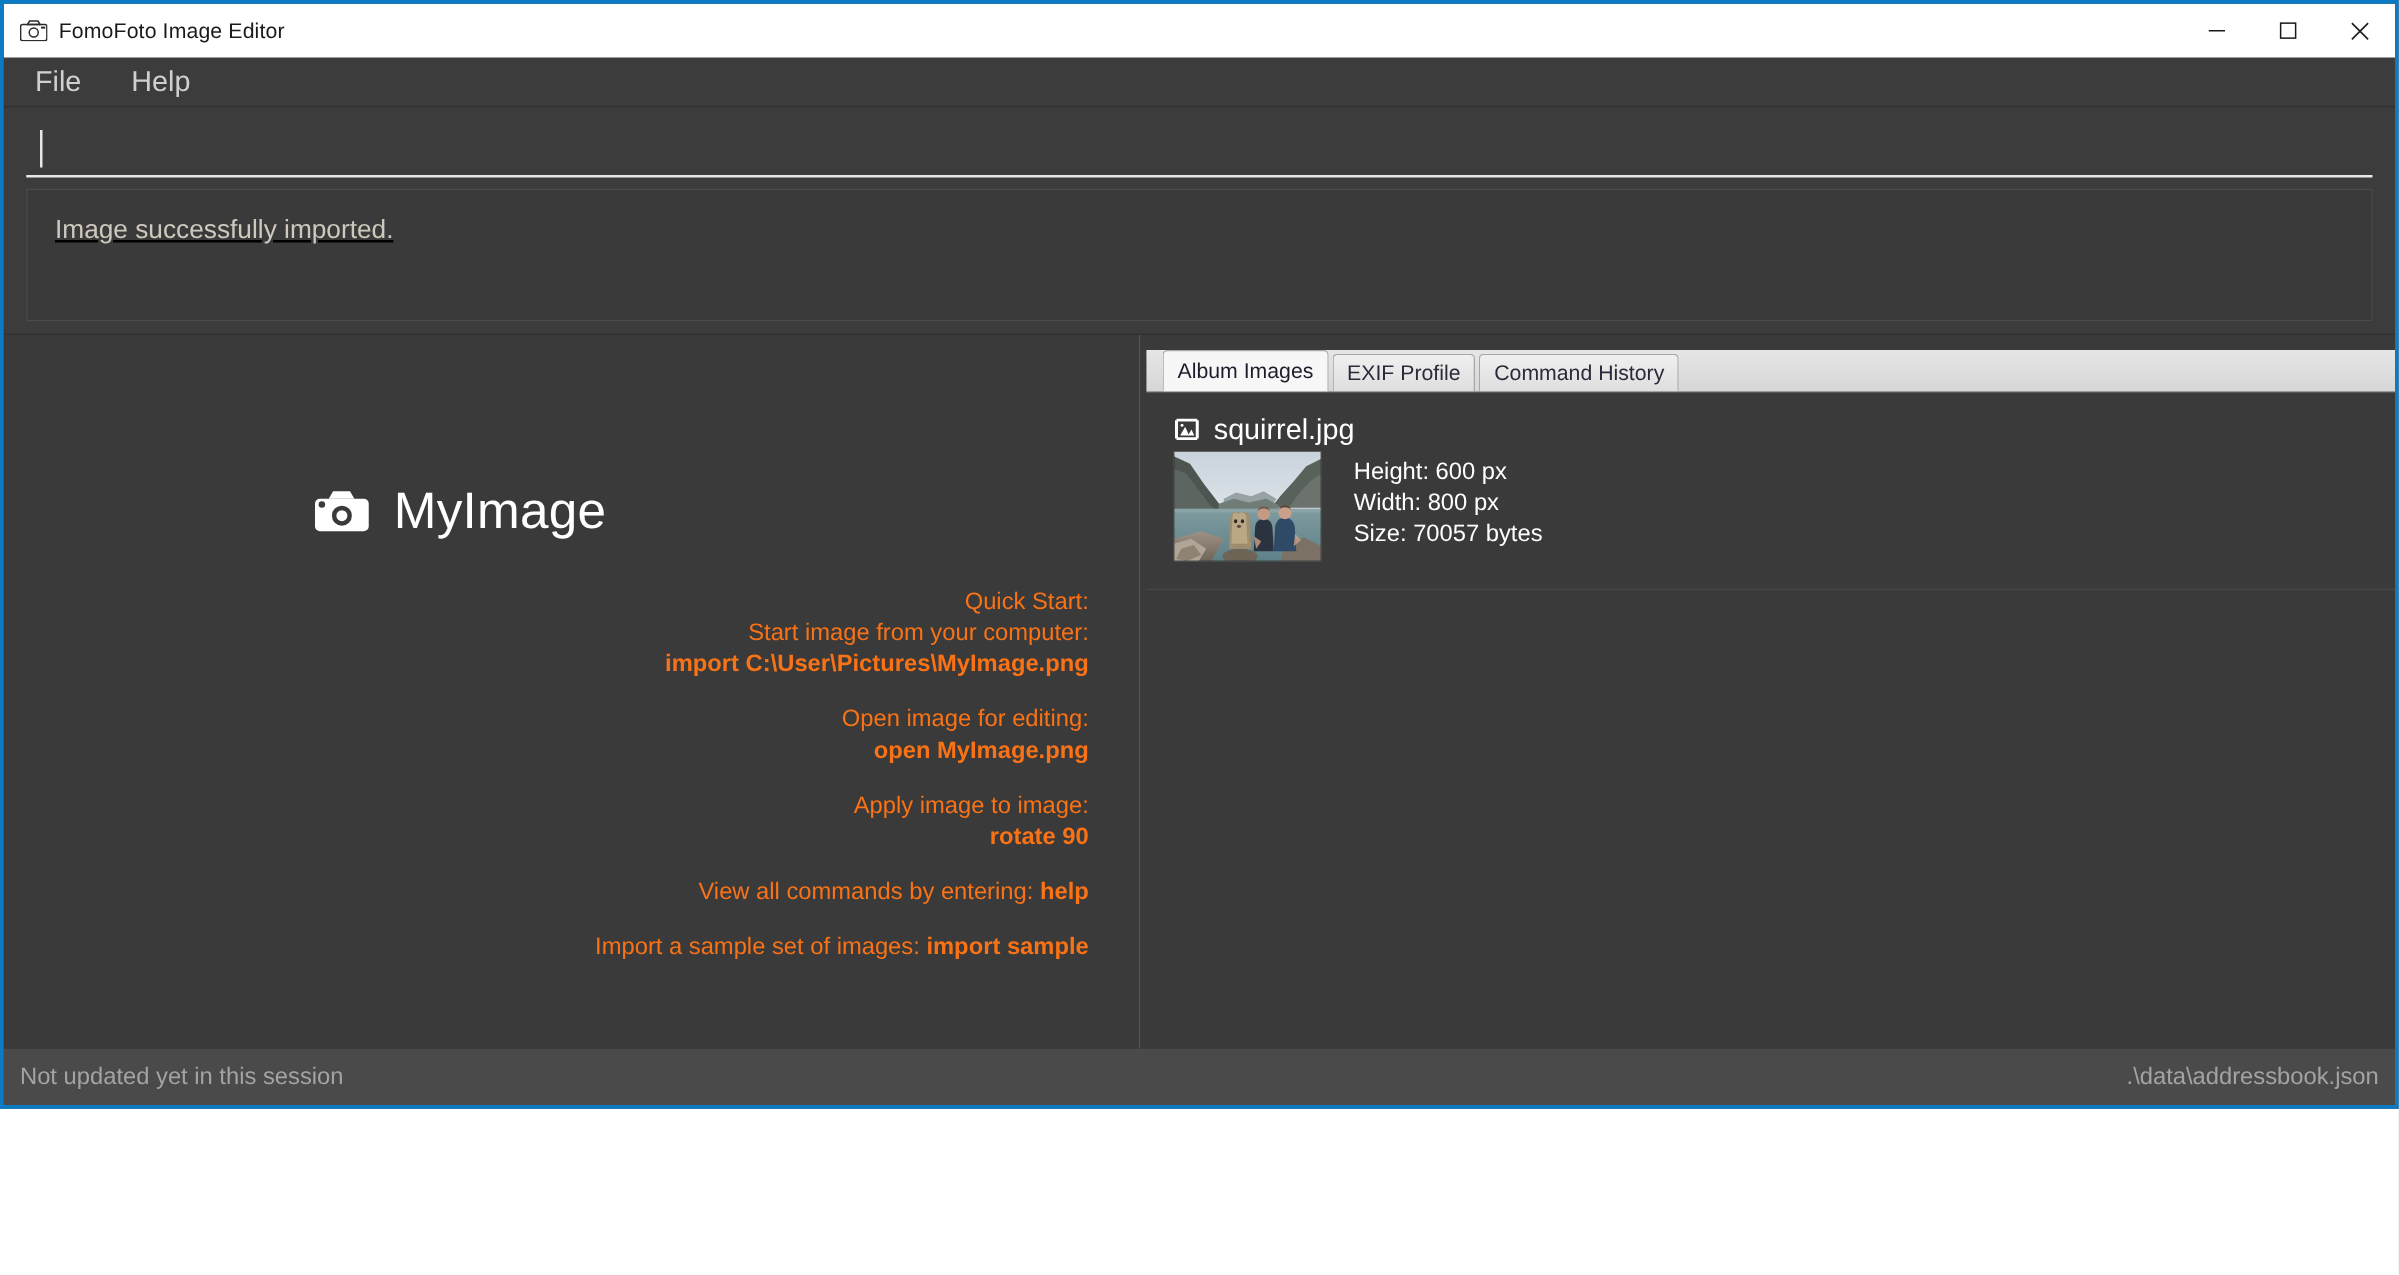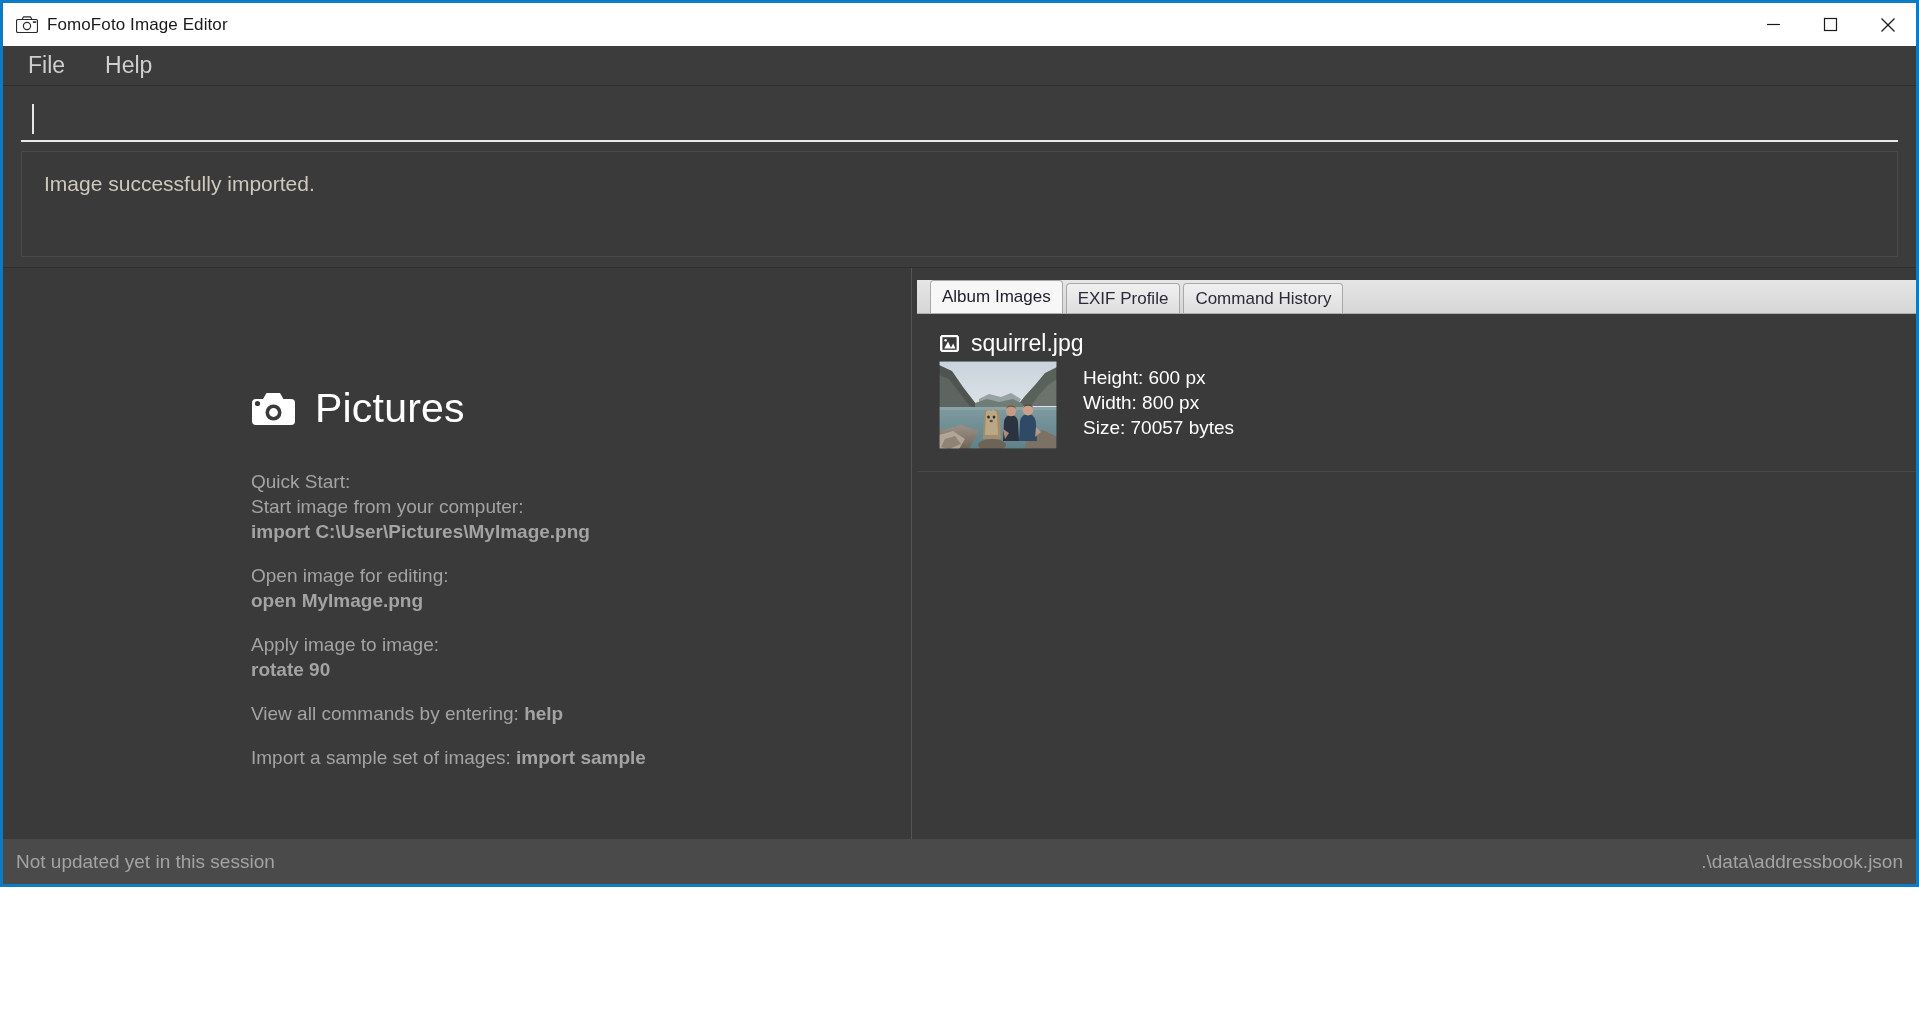--- a/index.html
+++ b/index.html
@@ -131,20 +131,21 @@
     background: #3c3c3c;
     padding: 9px 18px 10px 18px;
     box-sizing: border-box;
   }
   .result-box {
     height: 106px;
     background: #3a3a3a;
     border: 1px solid #4a4a4a;
     box-sizing: border-box;
     padding: 20px 0 16px 22px;
+    text-decoration: underline;
   }
   .result-text {
     color: #cfc8bd;
     font-size: 21px;
     white-space: pre-wrap;
   }
 
   
   .main-split {
     flex: 1 1 auto;
@@ -197,24 +198,25 @@
     flex: 0 0 auto;
   }
   .brand-name {
     color: #ffffff;
     font-size: 41px;
     font-weight: 300;
     letter-spacing: 0.2px;
     line-height: 1;
   }
   .qs-line {
-    color: #a3a3a3;
+    color: #f97316;
     font-size: 19px;
     line-height: 25px;
     white-space: pre;
+    text-align: right;
   }
   .qs-line.bold, .qs-cmd {
     font-weight: bold;
   }
   .qs-gap { height: 19px; }
 
   
   .tabbar {
     height: 34px;
     display: flex;
@@ -382,21 +384,21 @@
         <div class="brand">
           <span class="brand-cam">
             <svg width="45" height="34" viewBox="0 0 45 34">
               <rect x="1" y="7" width="43" height="26" rx="4" fill="#ffffff"></rect>
               <path d="M12 7 L15.5 1 L29 1 L32.5 7 Z" fill="#ffffff"></path>
               <circle cx="22.5" cy="20.5" r="8" fill="#3a3a3a"></circle>
               <circle cx="22.5" cy="20.5" r="4.4" fill="#ffffff"></circle>
               <circle cx="6.5" cy="11.5" r="2.6" fill="#3a3a3a"></circle>
             </svg>
           </span>
-          <span class="brand-name">Pictures</span>
+          <span class="brand-name">MyImage</span>
         </div>
 
         <div class="qs-line">Quick Start:</div>
         <div class="qs-line">Start image from your computer:</div>
         <div class="qs-line bold">import C:\User\Pictures\MyImage.png</div>
 
         <div class="qs-gap"></div>
         <div class="qs-line">Open image for editing:</div>
         <div class="qs-line bold">open MyImage.png</div>
 

